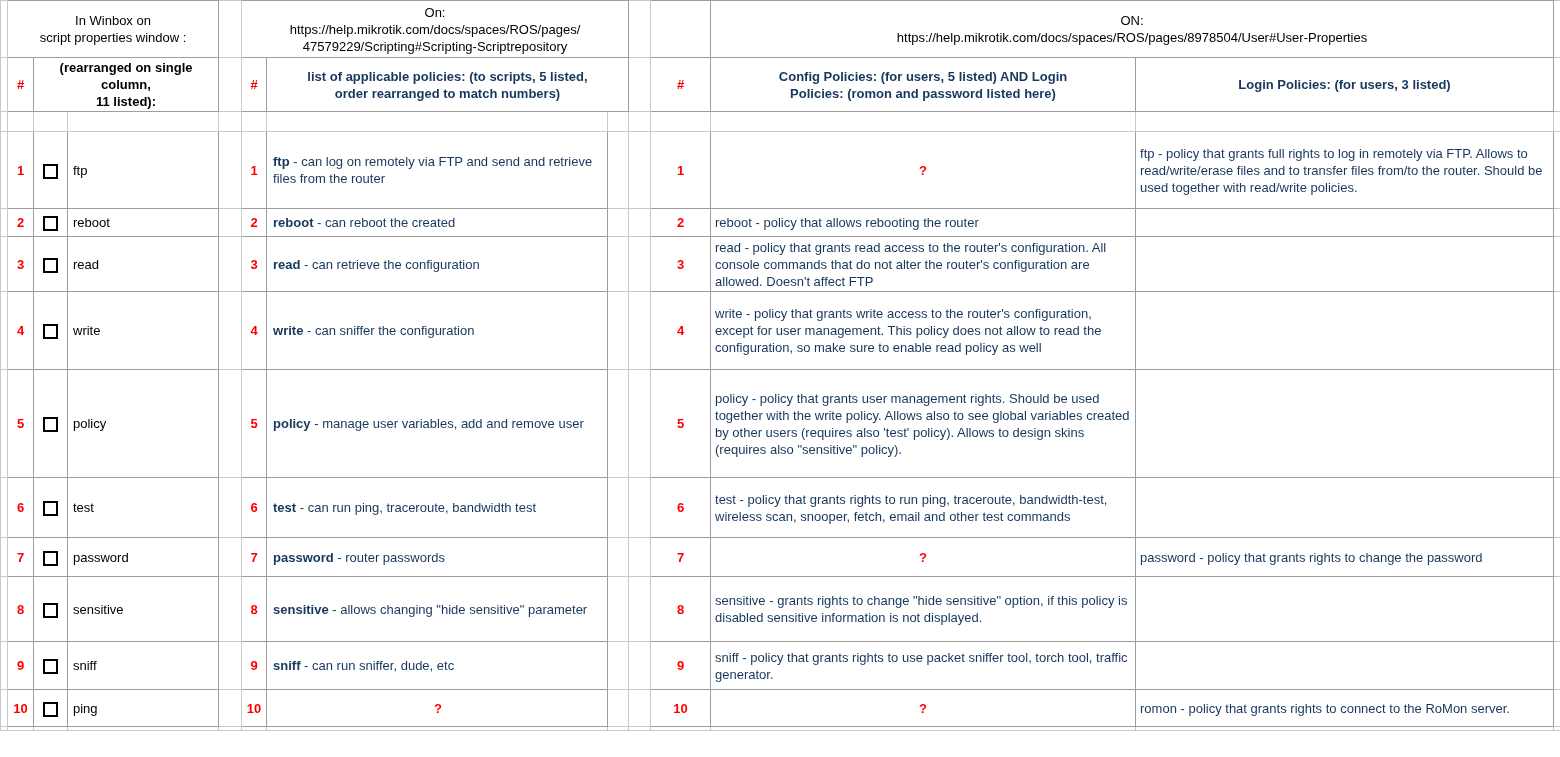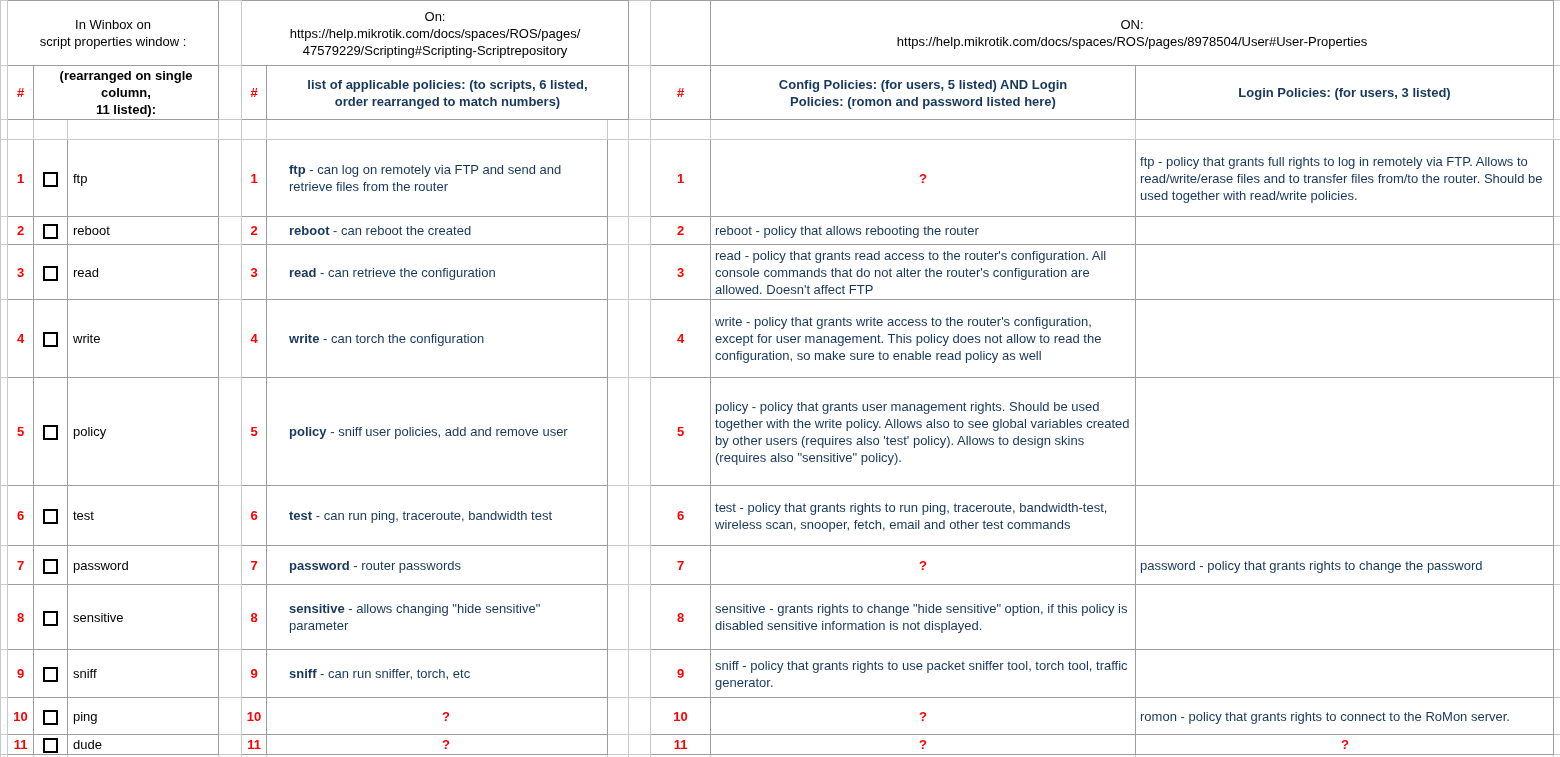--- a/index.html
+++ b/index.html
@@ -7,21 +7,21 @@
   table{border-collapse:collapse;table-layout:fixed;width:1560px;}
   td{border:1px solid #c9c9c9;padding:0;vertical-align:middle;overflow:hidden;line-height:17px;}
   td.b{border-color:#9d9d9d;}
   td.num{color:#ff0000;font-weight:bold;text-align:center;}
   td.hd{text-align:center;white-space:pre-line;}
   td.bold{font-weight:bold;}
   .navy{color:#17375d;}
   td.chk{text-align:center;}
   .checkbox{display:inline-block;width:11px;height:11px;border:2px solid #000;background:#fff;vertical-align:middle;}
   td.name{padding-left:5px;color:#000;}
-  td.desc{padding:1px 4px 1px 22px;color:#17375d;}
+  td.desc{padding:1px 4px 1px 6px;color:#17375d;}
   td.desc b{color:#17375d;}
   td.cfg{padding:1px 4px;color:#17375d;}
   td.login{padding:1px 3px 1px 4px;color:#17375d;}
   .q{display:block;text-align:center;color:#ff0000;font-weight:bold;}
   .q:empty{display:none;}
 </style>
 </head>
 <body>
 
 <table>
@@ -35,21 +35,21 @@
       <col style="width:341px">
       <col style="width:21px">
     <col style="width:22px">
       <col style="width:60px">
       <col style="width:425px">
       <col style="width:418px">
     <col style="width:7px">
   </colgroup>
 
   <tbody>
-      <tr style="height:65px">
+      <tr style="height:57px">
     <td class="g"></td>
     <td class="b hd" colspan="3">In Winbox on
 script properties window :</td>
     <td class="g"></td>
     <td class="b hd" colspan="3">On:
 https://help.mikrotik.com/docs/spaces/ROS/pages/
 47579229/Scripting#Scripting-Scriptrepository</td>
     <td class="g"></td>
     <td class="b"></td>
     <td class="b hd" colspan="2">ON:
@@ -58,21 +58,21 @@
   </tr>
 
   <tr style="height:54px">
     <td class="g"></td>
     <td class="b num">#</td>
     <td class="b hd bold" colspan="2">(rearranged on single
 column,
 11 listed):</td>
     <td class="g"></td>
     <td class="b num">#</td>
-    <td class="b hd bold navy" colspan="2">list of applicable policies: (to scripts, 6 listed,
+    <td class="b hd bold navy" colspan="2">list of applicable policies: (to scripts, 5 listed,
 order rearranged to match numbers)</td>
     <td class="g"></td>
     <td class="b num">#</td>
     <td class="b hd bold navy">Config Policies: (for users, 5 listed) AND Login
 Policies: (romon and password listed here)</td>
     <td class="b hd bold navy">Login Policies: (for users, 3 listed)</td>
     <td class="g"></td>
   </tr>
 
   <tr style="height:20px">
@@ -139,37 +139,37 @@
     <td class="g"></td>
   </tr>
 
   <tr style="height:78px">
     <td class="g"></td>
     <td class="b num">4</td>
     <td class="b chk"><span class="checkbox"></span></td>
     <td class="b name">write</td>
     <td class="g"></td>
     <td class="b num">4</td>
-    <td class="b desc"><b>write</b><span> - can torch the configuration</span></td>
+    <td class="b desc"><b>write</b><span> - can sniffer the configuration</span></td>
     <td class="g"></td>
     <td class="g"></td>
     <td class="b num">4</td>
     <td class="b cfg"><span>write - policy that grants write access to the router's configuration, except for user management. This policy does not allow to read the configuration, so make sure to enable read policy as well</span></td>
     <td class="b login"><span></span></td>
     <td class="g"></td>
   </tr>
 
   <tr style="height:108px">
     <td class="g"></td>
     <td class="b num">5</td>
     <td class="b chk"><span class="checkbox"></span></td>
     <td class="b name">policy</td>
     <td class="g"></td>
     <td class="b num">5</td>
-    <td class="b desc"><b>policy</b><span> - sniff user policies, add and remove user</span></td>
+    <td class="b desc"><b>policy</b><span> - manage user variables, add and remove user</span></td>
     <td class="g"></td>
     <td class="g"></td>
     <td class="b num">5</td>
     <td class="b cfg"><span>policy - policy that grants user management rights. Should be used together with the write policy. Allows also to see global variables created by other users (requires also 'test' policy). Allows to design skins (requires also "sensitive" policy).</span></td>
     <td class="b login"><span></span></td>
     <td class="g"></td>
   </tr>
 
   <tr style="height:60px">
     <td class="g"></td>
@@ -219,21 +219,21 @@
     <td class="g"></td>
   </tr>
 
   <tr style="height:48px">
     <td class="g"></td>
     <td class="b num">9</td>
     <td class="b chk"><span class="checkbox"></span></td>
     <td class="b name">sniff</td>
     <td class="g"></td>
     <td class="b num">9</td>
-    <td class="b desc"><b>sniff</b><span> - can run sniffer, torch, etc</span></td>
+    <td class="b desc"><b>sniff</b><span> - can run sniffer, dude, etc</span></td>
     <td class="g"></td>
     <td class="g"></td>
     <td class="b num">9</td>
     <td class="b cfg"><span>sniff - policy that grants rights to use packet sniffer tool, torch tool, traffic generator.</span></td>
     <td class="b login"><span></span></td>
     <td class="g"></td>
   </tr>
 
   <tr style="height:37px">
     <td class="g"></td>
@@ -244,35 +244,20 @@
     <td class="b num">10</td>
     <td class="b desc"><b></b><span></span><span class="q">?</span></td>
     <td class="g"></td>
     <td class="g"></td>
     <td class="b num">10</td>
     <td class="b cfg"><span></span><span class="q">?</span></td>
     <td class="b login"><span>romon - policy that grants rights to connect to the RoMon server.</span></td>
     <td class="g"></td>
   </tr>
 
-  <tr style="height:19px">
-    <td class="g"></td>
-    <td class="b num">11</td>
-    <td class="b chk"><span class="checkbox"></span></td>
-    <td class="b name">dude</td>
-    <td class="g"></td>
-    <td class="b num">11</td>
-    <td class="b desc"><b></b><span></span><span class="q">?</span></td>
-    <td class="g"></td>
-    <td class="g"></td>
-    <td class="b num">11</td>
-    <td class="b cfg"><span></span><span class="q">?</span></td>
-    <td class="b login"><span></span><span class="q">?</span></td>
-    <td class="g"></td>
-  </tr>
 
   <tr style="height:4px">
     <td class="g"></td>
         <td class="g"></td>
     <td class="g"></td>
         <td class="g"></td>
     <td class="g"></td>
         <td class="g"></td>
     <td class="g"></td>
         <td class="g"></td>

